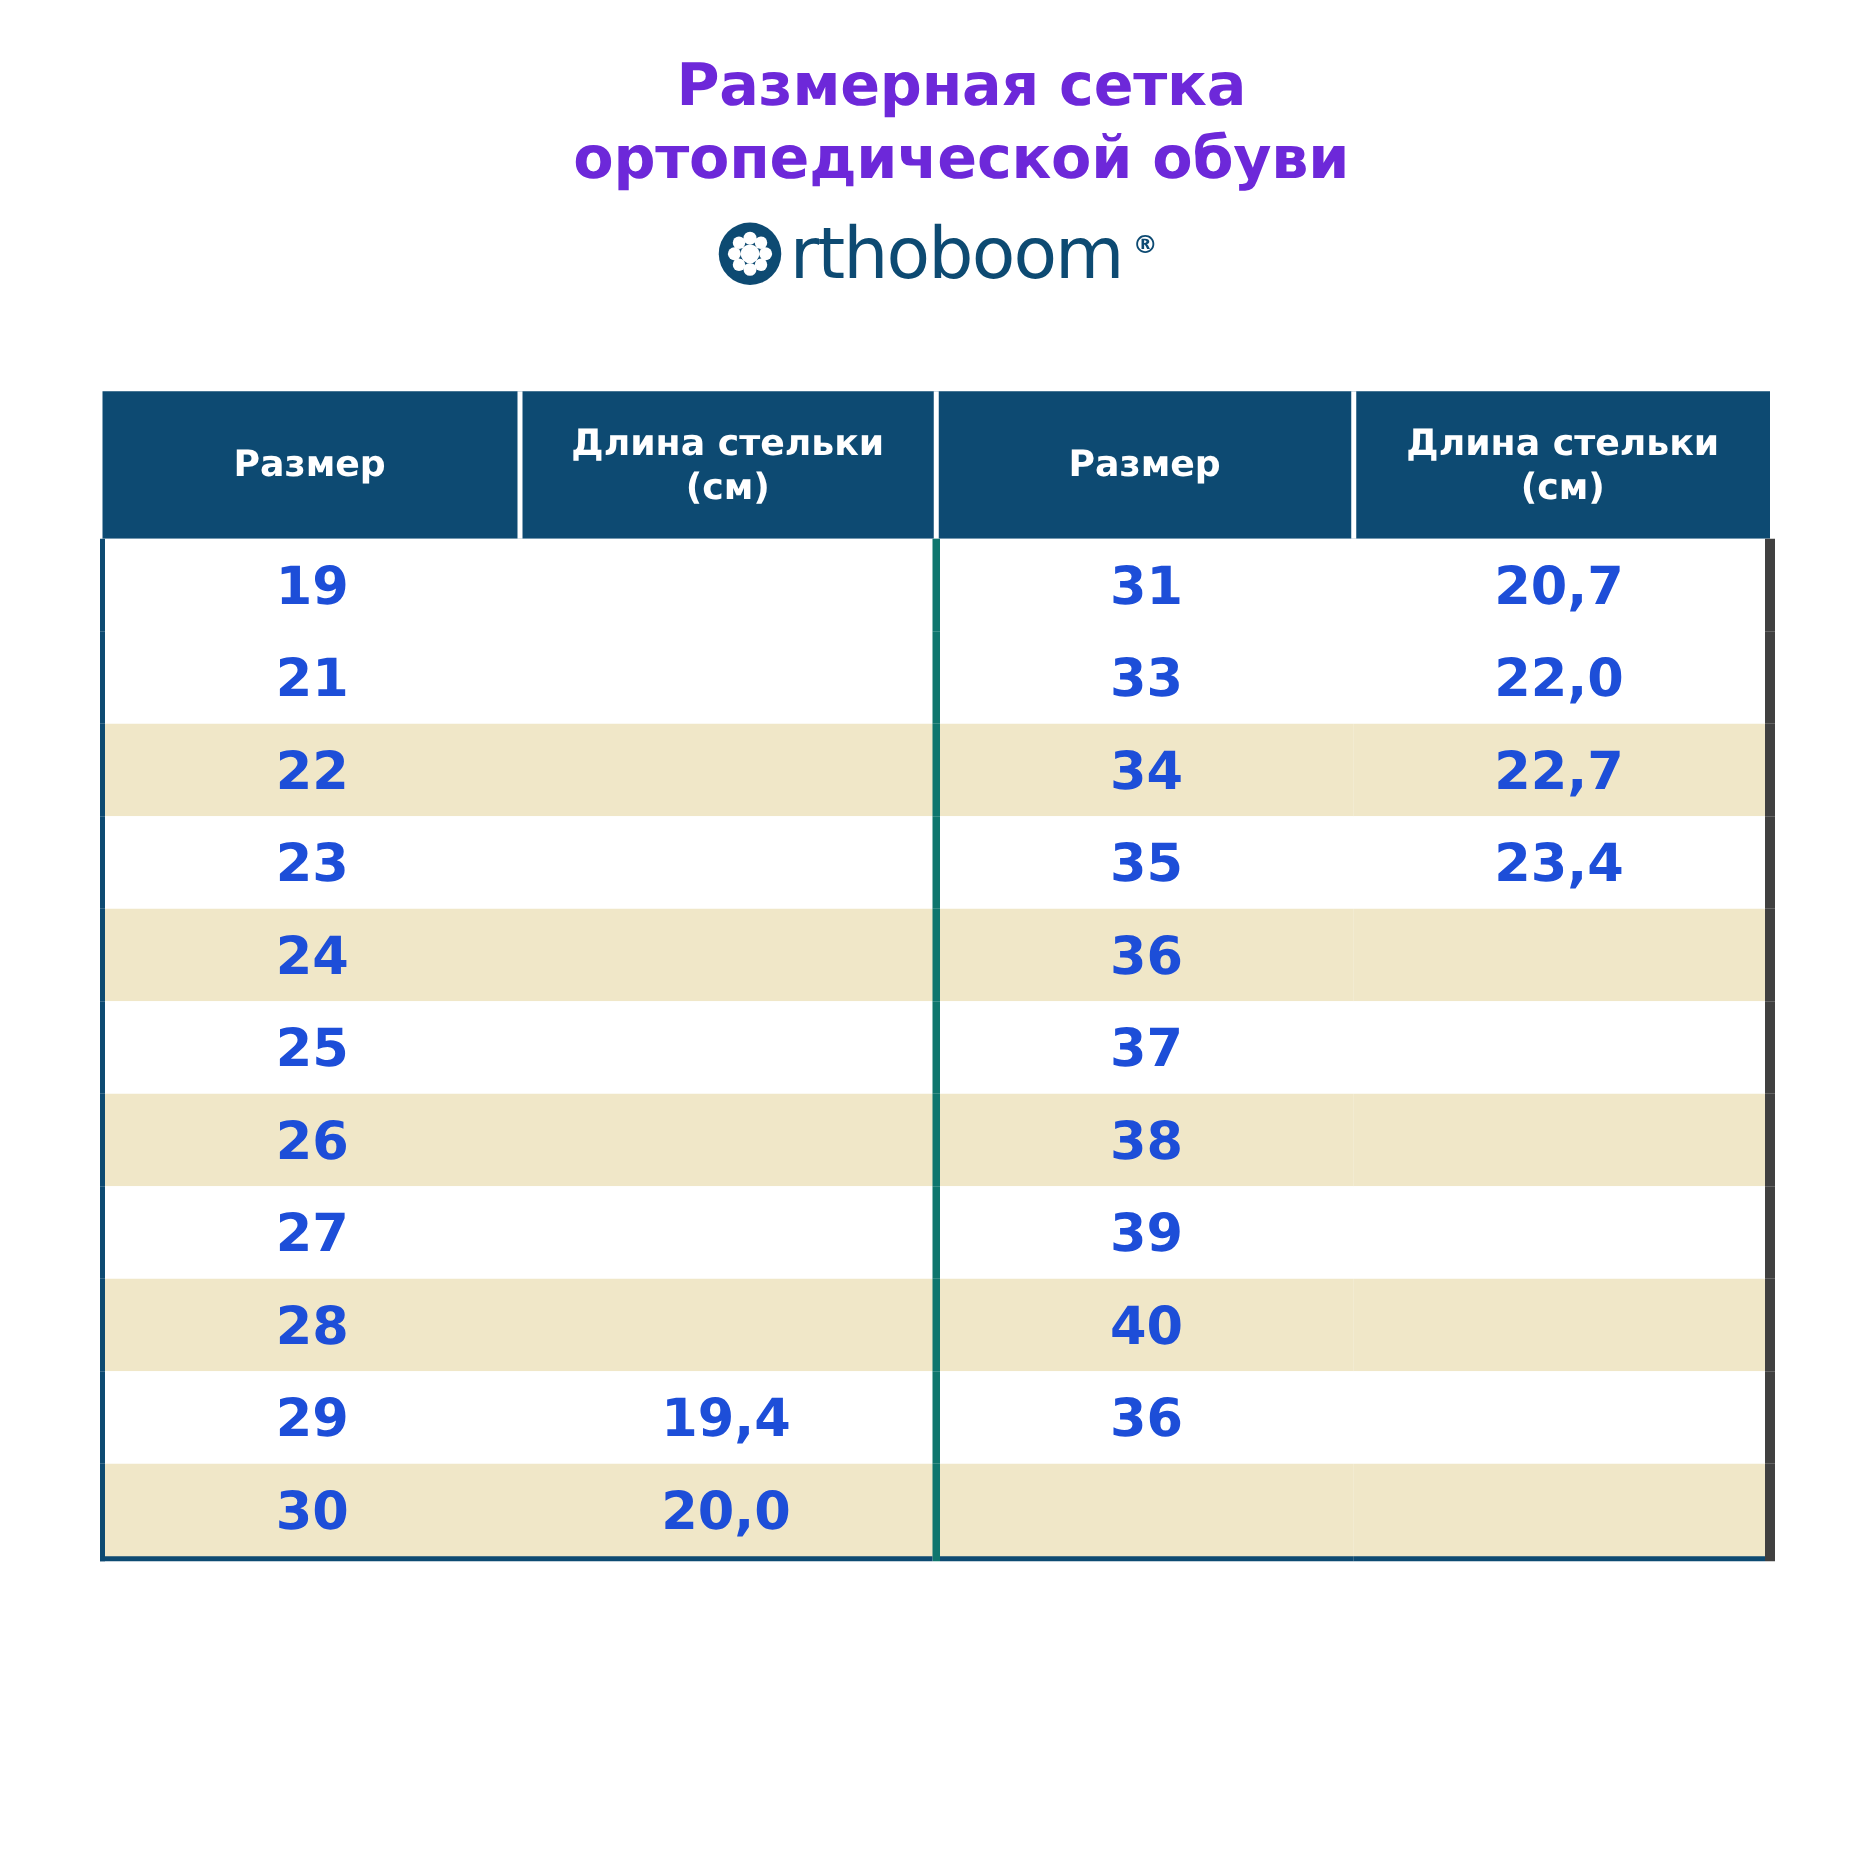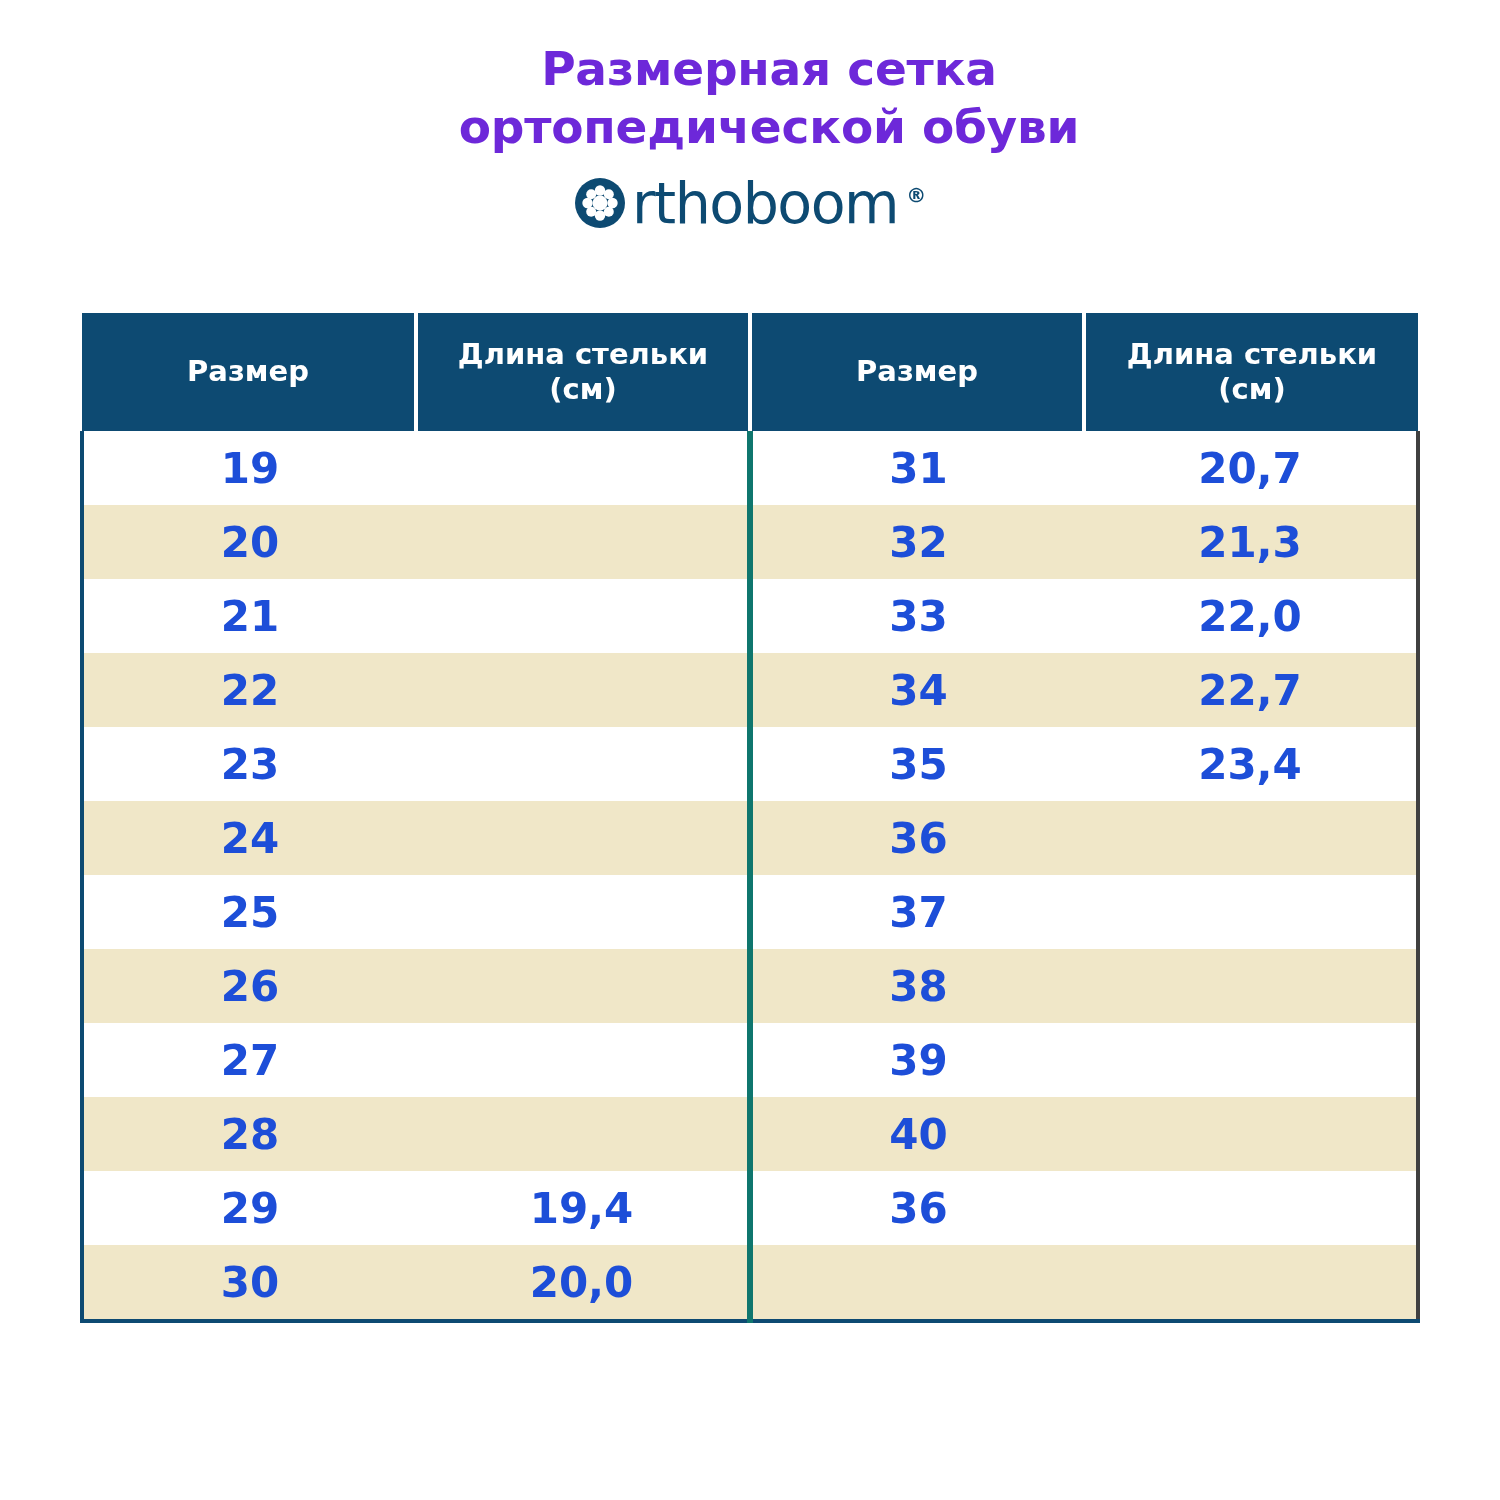--- a/index.html
+++ b/index.html
@@ -92,21 +92,21 @@
     color: #1d4ed8;
     height: 72px;
     text-align: center;
     vertical-align: middle;
     border-left: 4px solid #0d4a72;
     border-right: 4px solid #0d4a72;
   }
   table.size-table td.col0 { border-left: 4px solid #0d4a72; border-right: none; }
   table.size-table td.col1 { border-left: none; border-right: 6px solid #0f766e; }
   table.size-table td.col2 { border-left: 4px solid #0d4a72; border-right: none; }
-  table.size-table td.col3 { border-left: none; border-right: 4px solid #404040; }
+  table.size-table td.col3 { border-left: none; border-right: 8px solid #404040; }
   table.size-table tr.odd td { background: #ffffff; }
   table.size-table tr.even td { background: #f0e7c8; }
   table.size-table tr.last td { border-bottom: 4px solid #0d4a72; }
 </style>
 </head>
 <body>
 
 <div class="page">
 
   <div class="header">
@@ -145,26 +145,20 @@
           <th>Длина стельки (см)</th>
         </tr>
       </thead>
       <tbody>
         <tr class="odd">
             <td class="col0">19</td>
             <td class="col1"></td>
             <td class="col2">31</td>
             <td class="col3">20,7</td>
           </tr>
-        <tr class="even">
-            <td class="col0">20</td>
-            <td class="col1"></td>
-            <td class="col2">32</td>
-            <td class="col3">21,3</td>
-          </tr>
         <tr class="odd">
             <td class="col0">21</td>
             <td class="col1"></td>
             <td class="col2">33</td>
             <td class="col3">22,0</td>
           </tr>
         <tr class="even">
             <td class="col0">22</td>
             <td class="col1"></td>
             <td class="col2">34</td>

